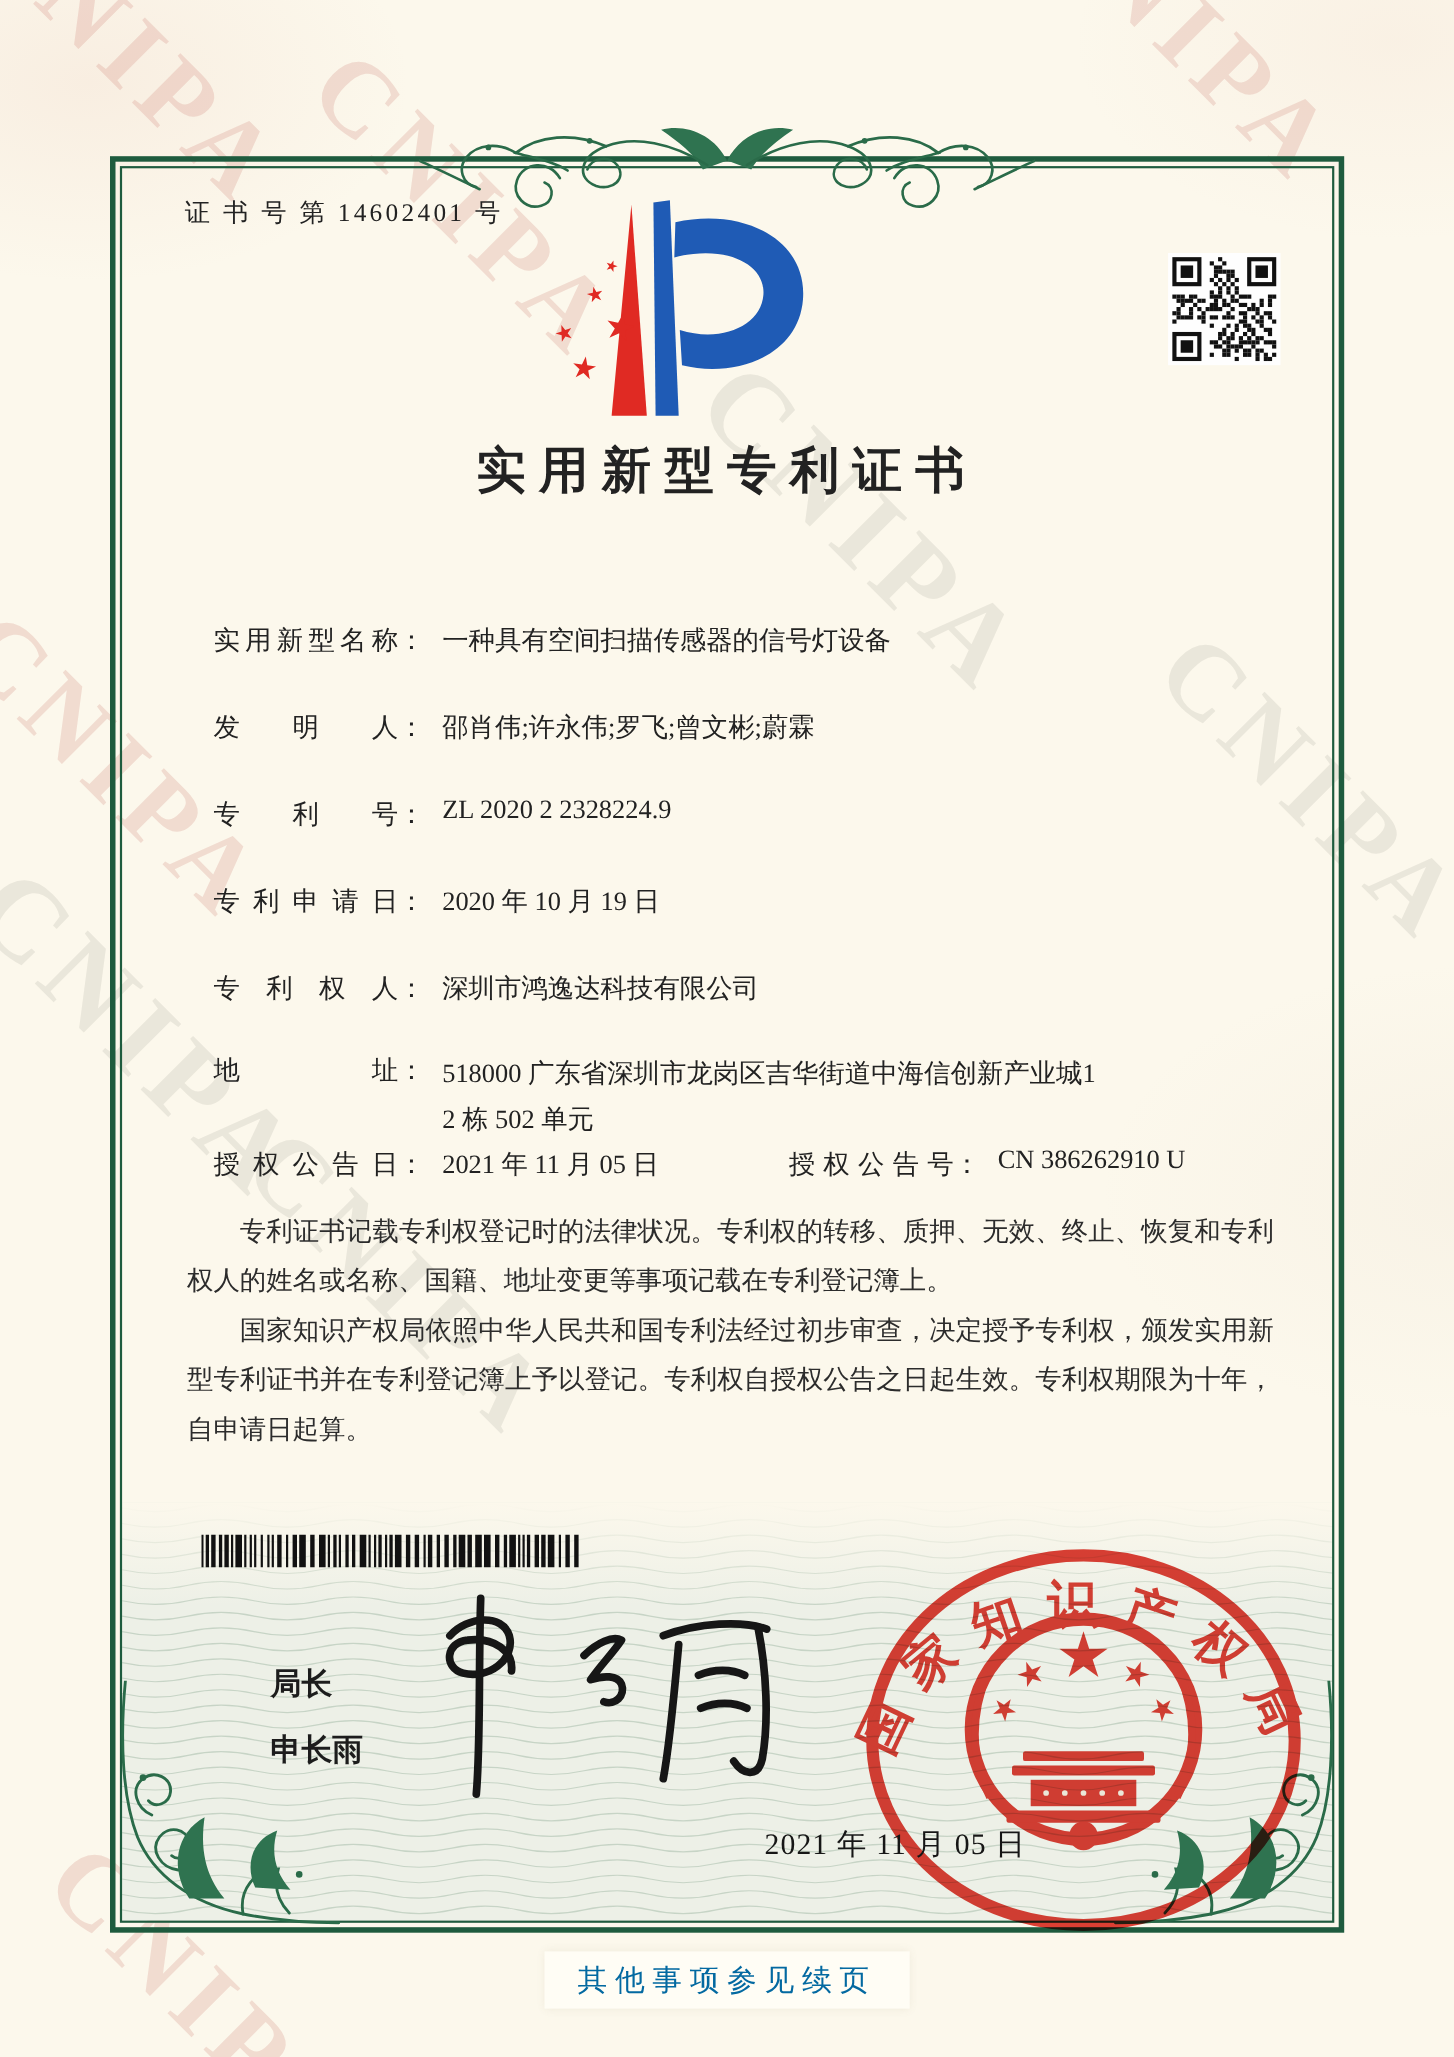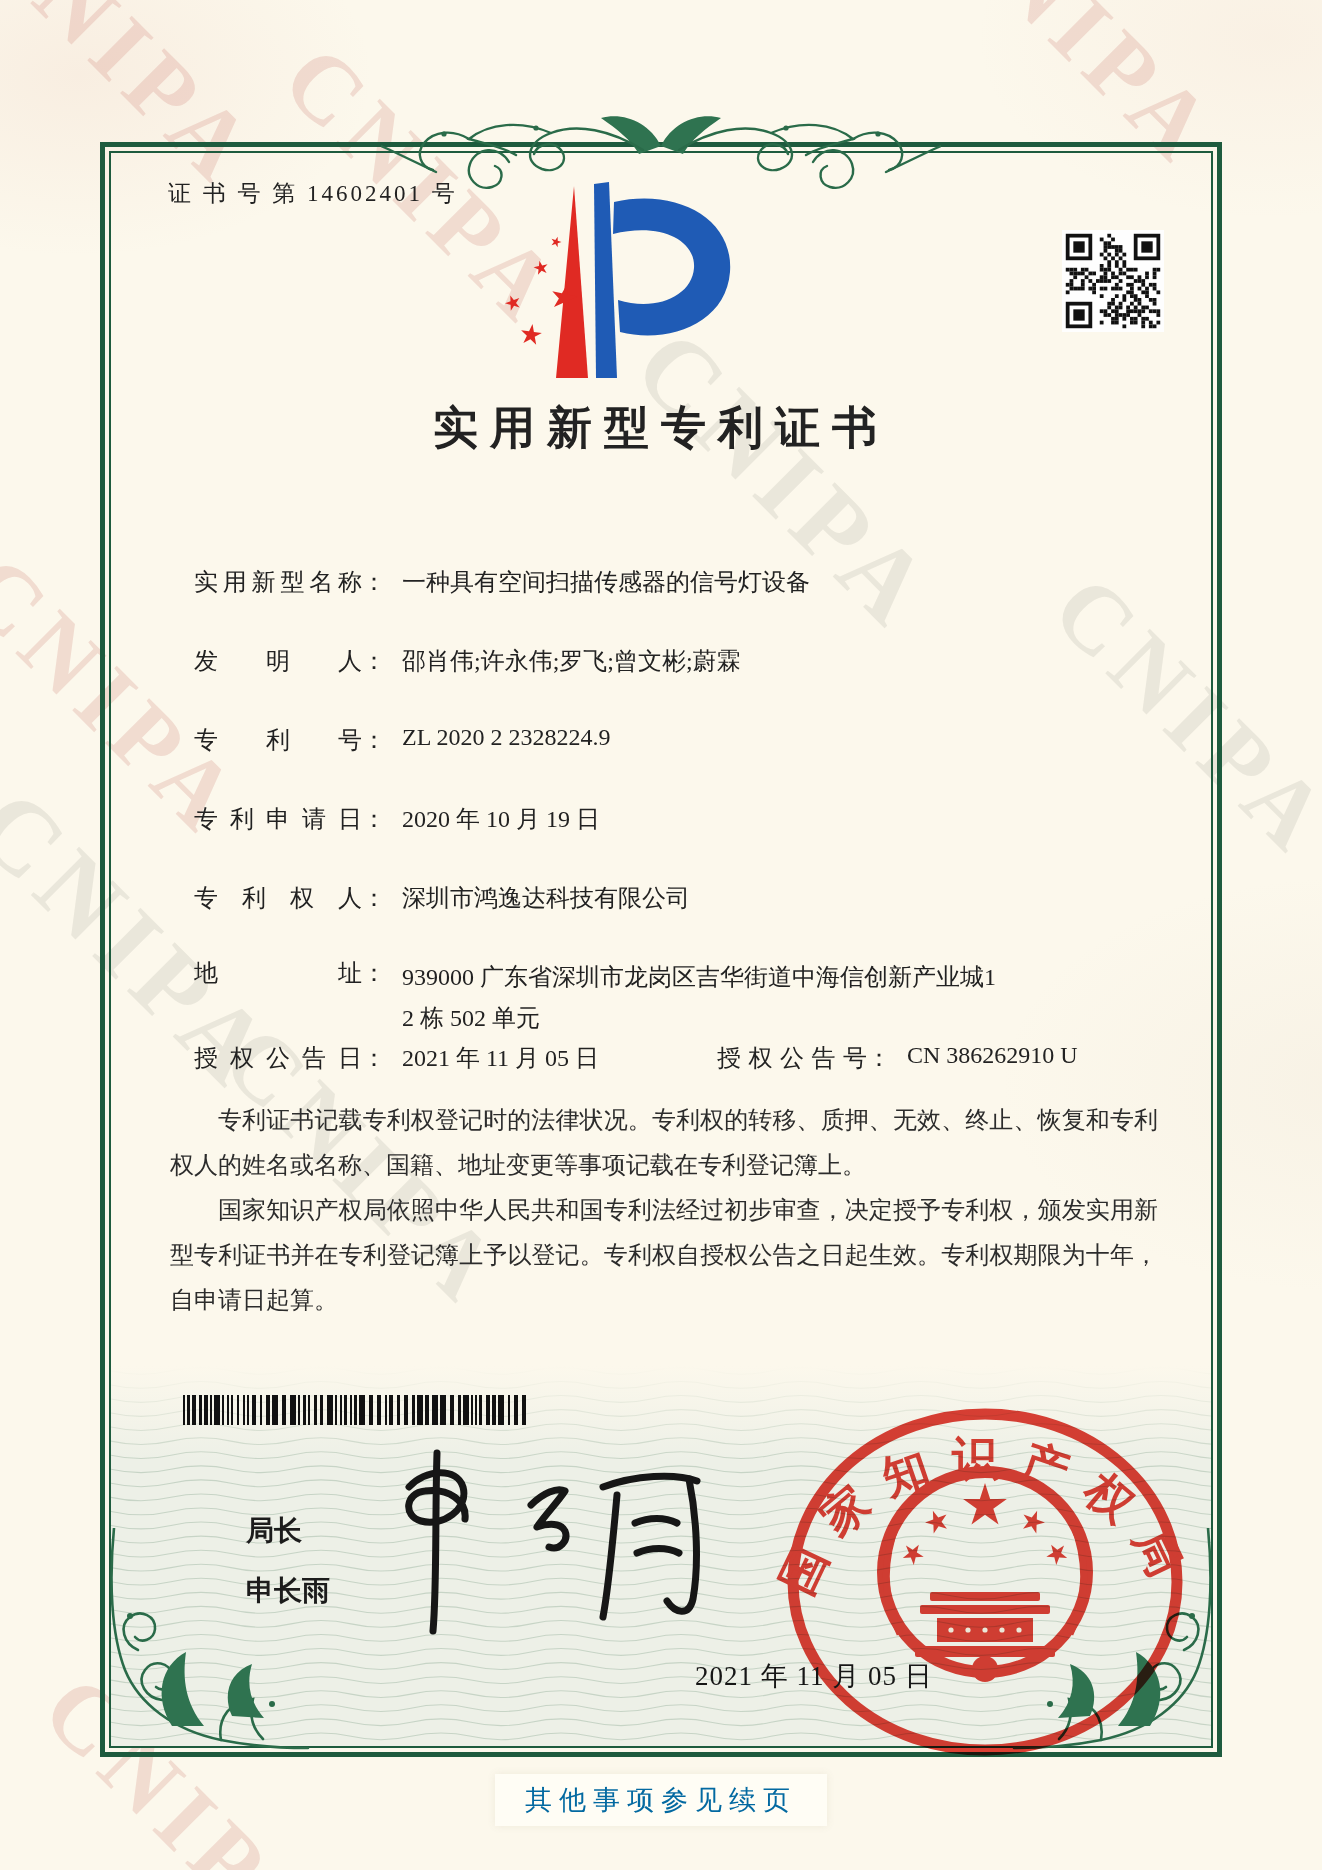--- a/index.html
+++ b/index.html
@@ -369,21 +369,21 @@
   <div class="field-row" style="top:803px">
     <span class="flabel">专利申请日</span><span class="fcolon">：</span>
     <span class="fvalue">2020 年 10 月 19 日</span>
   </div>
   <div class="field-row" style="top:882px">
     <span class="flabel">专利权人</span><span class="fcolon">：</span>
     <span class="fvalue">深圳市鸿逸达科技有限公司</span>
   </div>
   <div class="field-row" style="top:957px">
     <span class="flabel">地址</span><span class="fcolon">：</span>
-    <span class="fvalue addr"><span class="line">939000 广东省深圳市龙岗区吉华街道中海信创新产业城1</span><span class="line">2 栋 502 单元</span></span>
+    <span class="fvalue addr"><span class="line">518000 广东省深圳市龙岗区吉华街道中海信创新产业城1</span><span class="line">2 栋 502 单元</span></span>
   </div>
   <div class="field-row" style="top:1042px">
     <span class="flabel">授权公告日</span><span class="fcolon">：</span>
     <span class="fvalue">2021 年 11 月 05 日</span>
     <span class="grant-right">
       <span class="flabel" style="width:150px">授权公告号</span><span class="fcolon">：</span>
       <span class="fvalue">CN 386262910 U</span>
     </span>
   </div>
 

